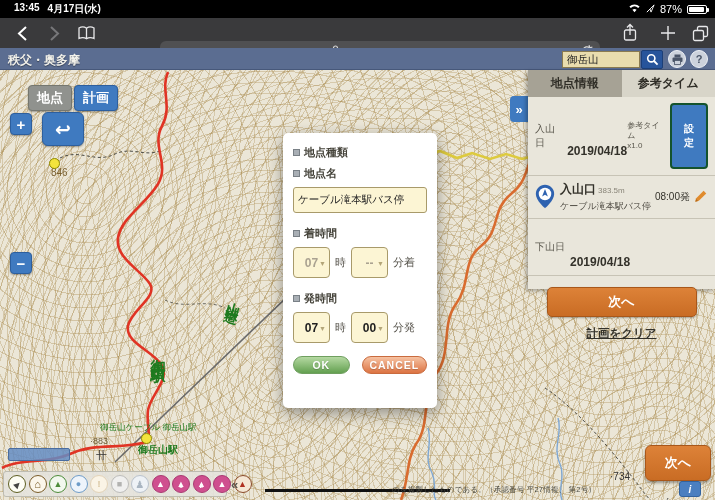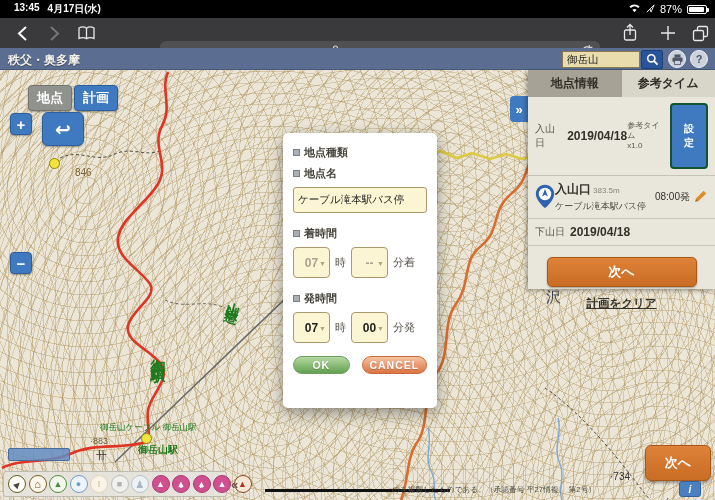--- a/index.html
+++ b/index.html
@@ -86,25 +86,25 @@
 
   
   .sidebar { position:absolute; left:528px; top:70px; width:187px; height:219px; background:#e9e6db;
     box-shadow:-2px 2px 4px rgba(0,0,0,.3); font-size:11px; color:#33312a; }
   .sb-tabs { display:flex; height:27px; }
   .sb-tab { flex:1; display:flex; align-items:center; justify-content:center; font-size:12px; font-weight:bold; color:#2f2d26; }
   .sb-tab.info { background:#a6a295; }
   .sb-tab.plan { background:#d8d5c9; }
   .sb-row { display:flex; align-items:center; padding:6px 7px; border-bottom:1px solid #c7c3b5; }
   .sb-row .dlabel { font-size:10px; color:#5b584e; margin-right:5px; }
-  .sb-row .dval { font-size:12px; font-weight:bold; }
+  .sb-row .dval { font-size:12px; font-weight:bold;margin-top:30px; }
   .reftime { margin-left:auto; font-size:8px; color:#5b584e; line-height:1.25; text-align:left; }
   .settings-btn { margin-left:6px; background:#3f7ac0; border:2px solid #14532d; color:#fff; font-size:10px; font-weight:bold;
     padding:17px 8px; border-radius:4px; }
-  .wp-texts { line-height:1.3; }
+  .wp-texts { margin-left:5px; line-height:1.3; }
   .wp-title { font-size:12px; font-weight:bold; }
   .wp-elev { font-size:8px; color:#8a867a; font-weight:normal; margin-left:2px; }
   .wp-sub { font-size:9px; color:#4a473f; }
   .wp-time { margin-left:auto; font-size:10px; color:#33312a; }
   .next-btn { display:block; margin:11px auto 0; width:150px; height:30px; background:linear-gradient(#dd8238,#c96c24);
     border:1px solid #a8571a; border-radius:5px; color:#fff; font-size:13px; font-weight:bold; text-align:center; line-height:28px;
     box-shadow:0 1px 2px rgba(0,0,0,.3); }
   .clear-link { display:block; margin-top:9px; text-align:center; font-size:11.5px; font-weight:bold; color:#33312a;
     text-decoration:underline; }
 
@@ -252,21 +252,21 @@
     </svg>
 
     <div class="map-label v-green" style="left:148px; top:277px; font-size:15px; letter-spacing:3px;">御岳山駅</div>
     <div class="map-label v-green" style="left:228px; top:222px; font-size:14px; letter-spacing:4px; transform:rotate(16deg);">山鉄道</div>
     <div class="map-label" style="left:100px; top:352px; font-size:8.5px; color:#1e7a1e;">御岳山ケーブル 御岳山駅</div>
     <div class="map-label" style="left:138px; top:373px; font-size:10px; font-weight:bold; color:#1e7a1e;">御岳山駅</div>
     <div class="map-label" style="left:90px; top:366px; font-size:9px; color:#6b5a35;">·883</div>
     <div class="map-label" style="left:96px; top:378px; font-size:11px; color:#333;">卄</div>
     <div class="map-label" style="left:546px; top:218px; font-size:15px; color:#3c4450;">沢</div>
     <div class="map-label" style="left:610px; top:401px; font-size:10px; color:#333;">·734</div>
-    <div class="map-label" style="left:75px; top:97px; font-size:10px; color:#7a6030;">846</div>
+    <div class="map-label" style="left:51px; top:97px; font-size:10px; color:#7a6030;">846</div>
 
     <span class="marker" style="left:49px; top:88px;"></span>
     <span class="marker" style="left:141px; top:363px;"></span>
     <span class="water-rect"></span>
 
     <div class="map-tab" style="left:28px; background:#90928e; border:1px solid #75776f;">
       <span>地点</span>
       </div>
     <div class="map-tab" style="left:74px; background:#3f7ac0; border:1px solid #2d5f9e;">
       <span>計画</span>

